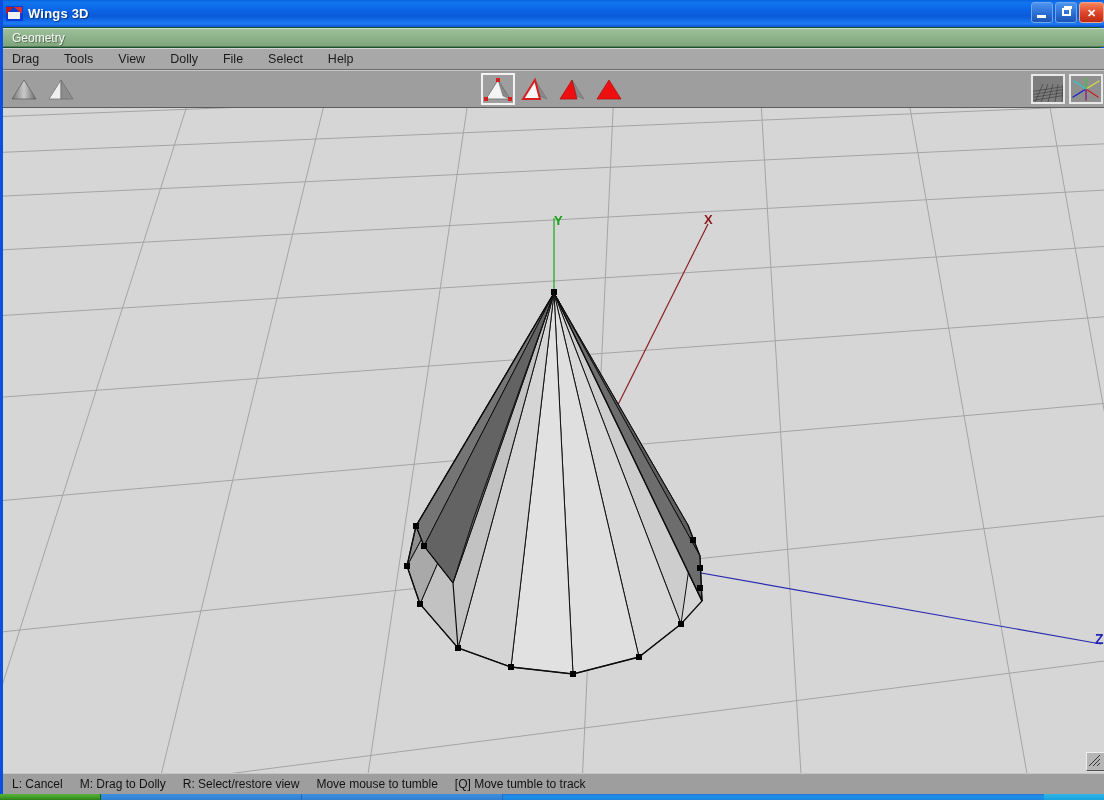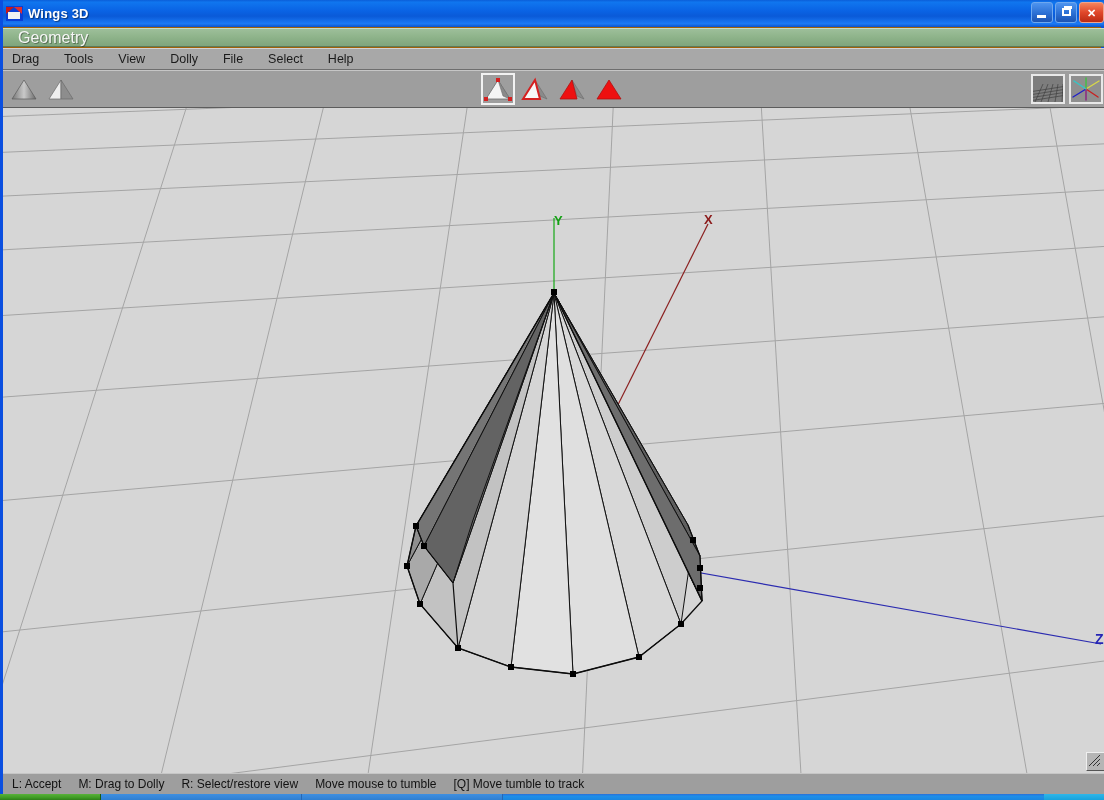--- a/index.html
+++ b/index.html
@@ -15,21 +15,21 @@
     position: relative;
     width: 1104px; height: 800px;
     background: #808080;
   }
 
   
   .win-frame {
     position: absolute;
     left: 0; top: 0;
     width: 1104px; height: 794px;
-    background: #a16207;
+    background: #14532d;
     box-sizing: border-box;
     border-left: 3px solid #0b4fe0;
     border-right: 3px solid #0b4fe0;
     border-top: 0;
   }
   .titlebar {
     position: absolute;
     left: 0; top: 0;
     width: 1104px; height: 27px;
     background: linear-gradient(to bottom,
@@ -127,22 +127,22 @@
     width: 1104px; height: 19px;
     background: linear-gradient(to bottom, #9dbf9a 0%, #8fb48b 45%, #7fa57c 100%);
     box-sizing: border-box;
     border-top: 1px solid #c8dcc6;
     border-bottom: 1px solid #5d7a5b;
     display: flex;
     align-items: center;
   }
   .geo-title {
     color: #f6f6f6;
-    font-size: 16px;
-    padding-left: 15px;
+    font-size: 12px;
+    padding-left: 9px;
     text-shadow: 1px 1px 0 rgba(0,0,0,.35);
     white-space: nowrap;
   }
 
   .menubar {
     position: absolute;
     left: 0; top: 48px;
     width: 1104px; height: 22px;
     background: #a8a8a8;
     box-sizing: border-box;
@@ -475,21 +475,21 @@
           <g stroke="#333" stroke-width="1">
             <line x1="13" y1="2" x2="2" y2="13"></line>
             <line x1="13" y1="6" x2="6" y2="13"></line>
             <line x1="13" y1="10" x2="10" y2="13"></line>
           </g>
         </svg>
       </div>
     </div>
 
     <div class="statusbar">
-      <div class="status-seg">L: Accept</div>
+      <div class="status-seg">L: Cancel</div>
       <div class="status-seg">M: Drag to Dolly</div>
       <div class="status-seg">R: Select/restore view</div>
       <div class="status-seg">Move mouse to tumble</div>
       <div class="status-seg">[Q] Move tumble to track</div>
     </div>
   </div>
 
   <div class="taskbar">
     <div class="start-btn"></div>
     <div class="tb-task"></div>

